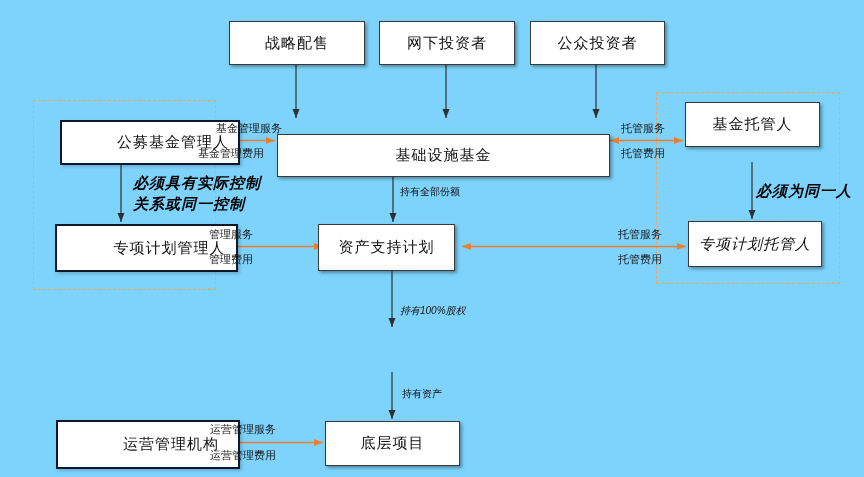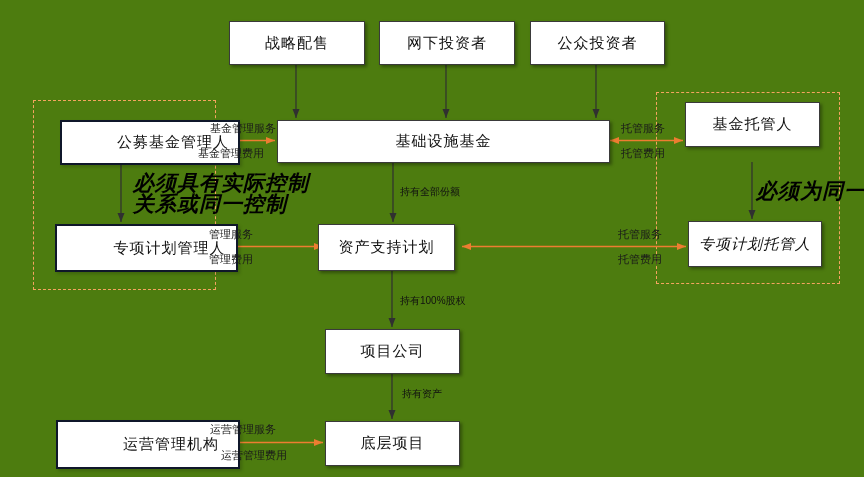--- a/index.html
+++ b/index.html
@@ -1,27 +1,27 @@
 <!DOCTYPE html>
 <html><head>
 <meta charset="utf-8">
 <style>
   html,body{margin:0;padding:0;background:#ffffff;}
   body{font-family:"Liberation Sans","DejaVu Sans",sans-serif;color:#111;}
-  #canvas{position:relative;width:864px;height:477px;background:#4d7c0f;overflow:hidden;}
+  #canvas{position:relative;width:864px;height:477px;background:#7dd3fc;overflow:hidden;}
   svg.connectors{position:absolute;left:0;top:0;z-index:2;}
   .group-dashed{position:absolute;border:1.5px dashed #F4A460;background:transparent;z-index:1;}
   .node{position:absolute;display:flex;align-items:center;justify-content:center;
         background:#fff;font-size:15px;letter-spacing:1px;white-space:nowrap;z-index:3;}
   .node.black{border:1.6px solid #3a3a3a;box-shadow:2px 2px 3px rgba(0,0,0,0.35);}
   .node.orange{border:2px solid #0f172a;box-shadow:2px 2px 3px rgba(0,0,0,0.18);padding-left:46px;}
   .edge-label{position:absolute;font-size:11px;color:#1a1a1a;text-align:center;
               white-space:nowrap;z-index:4;line-height:14px;}
   .flow-label{position:absolute;font-size:10px;color:#111;white-space:nowrap;z-index:4;}
-  .note{position:absolute;font-size:21px;font-weight:bold;font-style:italic;color:#000;
+  .note{position:absolute;font-size:15px;font-weight:bold;font-style:italic;color:#000;
         white-space:nowrap;z-index:4;line-height:21px;letter-spacing:1px;}
 </style>
 </head>
 <body>
 
 <div id="canvas">
 
   <div class="group-dashed" style="left:33px;top:100px;width:181px;height:188px;"></div>
   <div class="group-dashed" style="left:656px;top:92px;width:182px;height:190px;"></div>
 
@@ -50,51 +50,50 @@
       <path d="M190,246.5 H323" marker-start="url(#mO)" marker-end="url(#mO)"></path>
       <path d="M462,246.5 H686" marker-start="url(#mO)" marker-end="url(#mO)"></path>
       <path d="M192,442.5 H323" marker-start="url(#mO)" marker-end="url(#mO)"></path>
     </g>
   </svg>
 
   <div class="node black" style="left:229px;top:21px;width:134px;height:42px;">战略配售</div>
   <div class="node black" style="left:379px;top:21px;width:134px;height:42px;">网下投资者</div>
   <div class="node black" style="left:530px;top:21px;width:133px;height:42px;">公众投资者</div>
 
-  <div class="node black" style="left:277px;top:120px;width:331px;height:41px;">基础设施基金</div>
+  <div class="node black" style="left:277px;top:134px;width:331px;height:41px;">基础设施基金</div>
 
   <div class="node orange" style="left:60px;top:120px;width:130px;height:41px;">公募基金管理人</div>
   <div class="node orange" style="left:55px;top:224px;width:133px;height:44px;">专项计划管理人</div>
 
   <div class="node black" style="left:685px;top:102px;width:133px;height:43px;">基金托管人</div>
   <div class="node black" style="left:688px;top:221px;width:132px;height:44px;font-style:italic;">专项计划托管人</div>
 
   <div class="node black" style="left:318px;top:224px;width:135px;height:45px;">资产支持计划</div>
-  <div class="node black" style="left:325px;top:329px;width:133px;height:43px;">项目公司</div>
   <div class="node black" style="left:325px;top:421px;width:133px;height:43px;">底层项目</div>
 
   <div class="node orange" style="left:56px;top:420px;width:134px;height:45px;">运营管理机构</div>
 
-  <div class="edge-label" style="left:193px;top:121px;width:76px;padding-left:12px;">基金管理服务</div>
+  <div class="edge-label" style="left:199px;top:121px;width:76px;padding-left:12px;">基金管理服务</div>
   <div class="edge-label" style="left:193px;top:146px;width:76px;">基金管理费用</div>
 
   <div class="edge-label" style="left:610px;top:121px;width:66px;">托管服务</div>
   <div class="edge-label" style="left:610px;top:146px;width:66px;">托管费用</div>
 
   <div class="edge-label" style="left:198px;top:227px;width:66px;">管理服务</div>
   <div class="edge-label" style="left:198px;top:252px;width:66px;">管理费用</div>
 
   <div class="edge-label" style="left:607px;top:227px;width:66px;">托管服务</div>
   <div class="edge-label" style="left:607px;top:252px;width:66px;">托管费用</div>
 
   <div class="edge-label" style="left:199px;top:422px;width:88px;">运营管理服务</div>
-  <div class="edge-label" style="left:199px;top:448px;width:88px;text-align:right;">运营管理费用</div>
+  <div class="edge-label" style="left:199px;top:448px;width:88px;">运营管理费用</div>
 
   <div class="flow-label" style="left:400px;top:185px;">持有全部份额</div>
-  <div class="flow-label" style="left:400px;top:294px;">持有100%股权</div>
+  <div class="flow-label" style="left:400px;top:304px;font-style:italic;">持有100%股权</div>
   <div class="flow-label" style="left:402px;top:387px;">持有资产</div>
 
   <div class="note" style="left:133px;top:172px;">
     <div>必须具有实际控制</div>
     <div>关系或同一控制</div>
   </div>
   <div class="note" style="left:756px;top:180px;">必须为同一人</div>
 
 </div>
 

